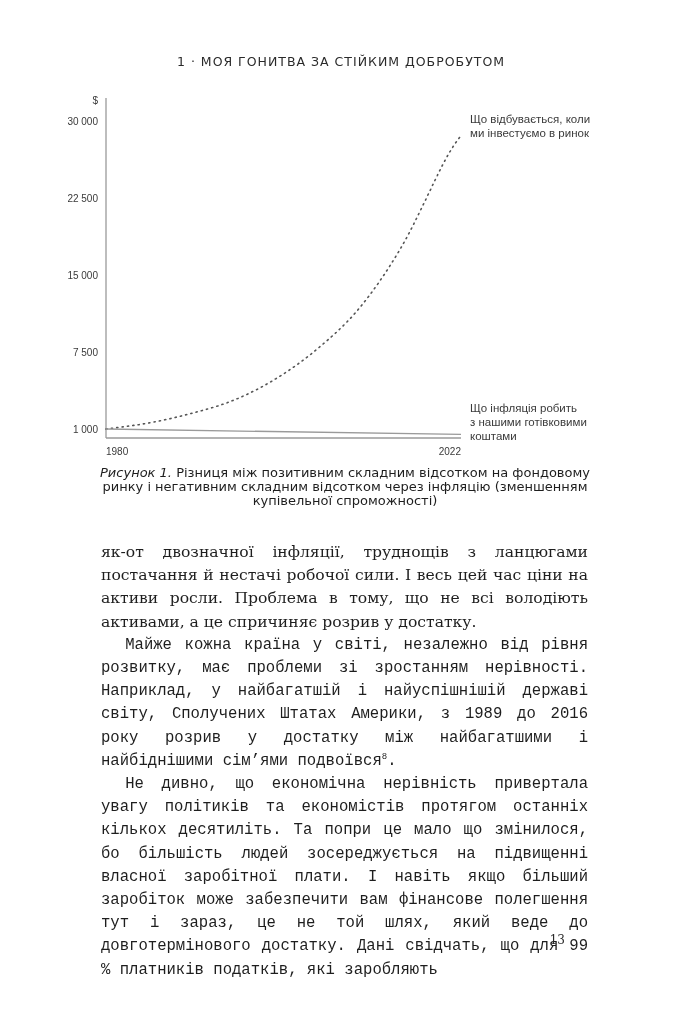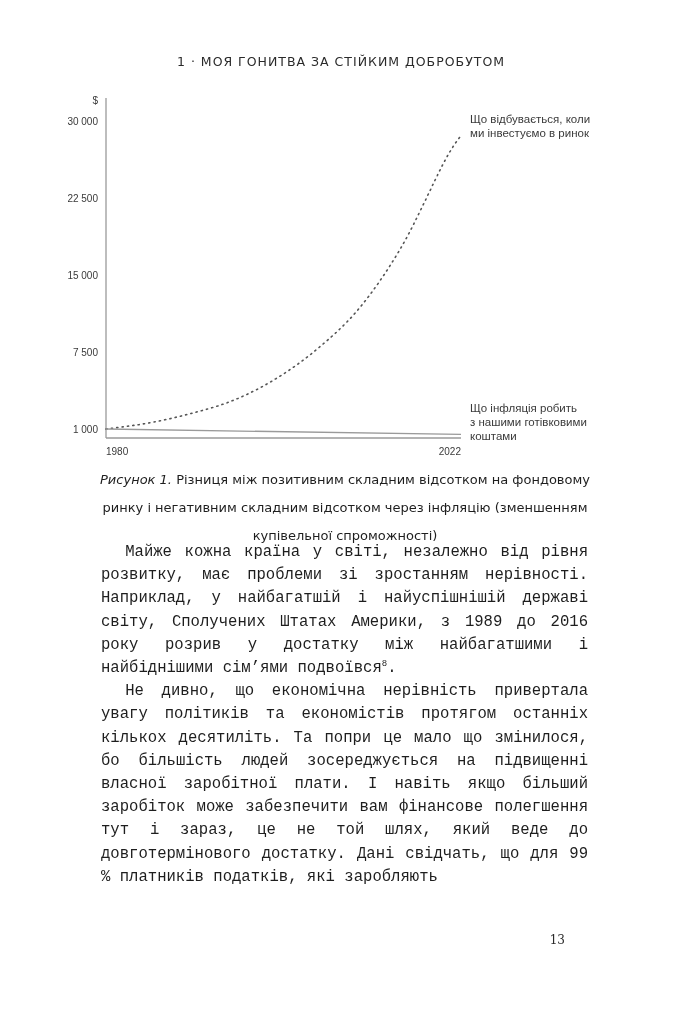--- a/index.html
+++ b/index.html
@@ -8,21 +8,21 @@
     position: absolute; top: 54px; left: 0; width: 682px; text-align: center;
     font-family: "DejaVu Sans", sans-serif; font-size: 12.5px; letter-spacing: 1px;
     color: #2a2a2a;
   }
   #chart { position: absolute; left: 0; top: 90px; width: 682px; height: 380px; }
   #chart text { font-family: "Liberation Sans", sans-serif; fill: #3a3a3a; }
   .tick-label { font-size: 10px; }
   .annot { font-size: 11.5px; }
   .caption {
     position: absolute; top: 466px; left: 90px; width: 510px; text-align: center;
-    font-family: "DejaVu Sans", sans-serif; font-size: 13px; line-height: 28px; color: #1e1e1e;
+    font-family: "DejaVu Sans", sans-serif; font-size: 13px; line-height: 14px; color: #1e1e1e;
   }
   .caption .label { font-style: italic; }
   .body-text {
     position: absolute; top: 541px; left: 101px; width: 487px;
     font-family: "DejaVu Serif", serif; font-size: 15.6px; line-height: 23.2px;
     color: #1e1e1e; text-align: justify;
   }
   .body-text p { margin: 0; }
   .body-text p.indent { text-indent: 1.55em; font-family: Liberation Mono, monospace; }
   .body-text sup { font-size: 9px; line-height: 0; }
@@ -76,17 +76,18 @@
       <text x="470" y="336" class="annot">з нашими готівковими</text>
       <text x="470" y="350" class="annot">коштами</text>
     </g>
 </svg>
 
 <div class="caption">
   <span class="label">Рисунок 1.</span><span> Різниця між позитивним складним відсотком на фондовому ринку і негативним складним відсотком через інфляцію (зменшенням купівельної спроможності)</span>
 </div>
 
 <div class="body-text">
+  <p>як-от двозначної інфляції, труднощів з ланцюгами постачання й нестачі робочої сили. І весь цей час ціни на активи росли. Проблема в тому, що не всі володіють активами, а це спричиняє розрив у достатку.</p>
   <p class="indent"><span>Майже кожна країна у світі, незалежно від рівня розвитку, має проблеми зі зростанням нерівності. Наприклад, у найбагатшій і найуспішнішій державі світу, Сполучених Штатах Америки, з 1989 до 2016 року розрив у достатку між найбагатшими і найбіднішими сім’ями подвоївся</span><sup>8</sup><span>.</span></p>
   <p class="indent">Не дивно, що економічна нерівність привертала увагу політиків та економістів протягом останніх кількох десятиліть. Та попри це мало що змінилося, бо більшість людей зосереджується на підвищенні власної заробітної плати. І навіть якщо більший заробіток може забезпечити вам фінансове полегшення тут і зараз, це не той шлях, який веде до довготермінового достатку. Дані свідчать, що для 99 % платників податків, які заробляють</p>
 </div>
 
 <div class="page-number">13</div>
 
 </body></html>

